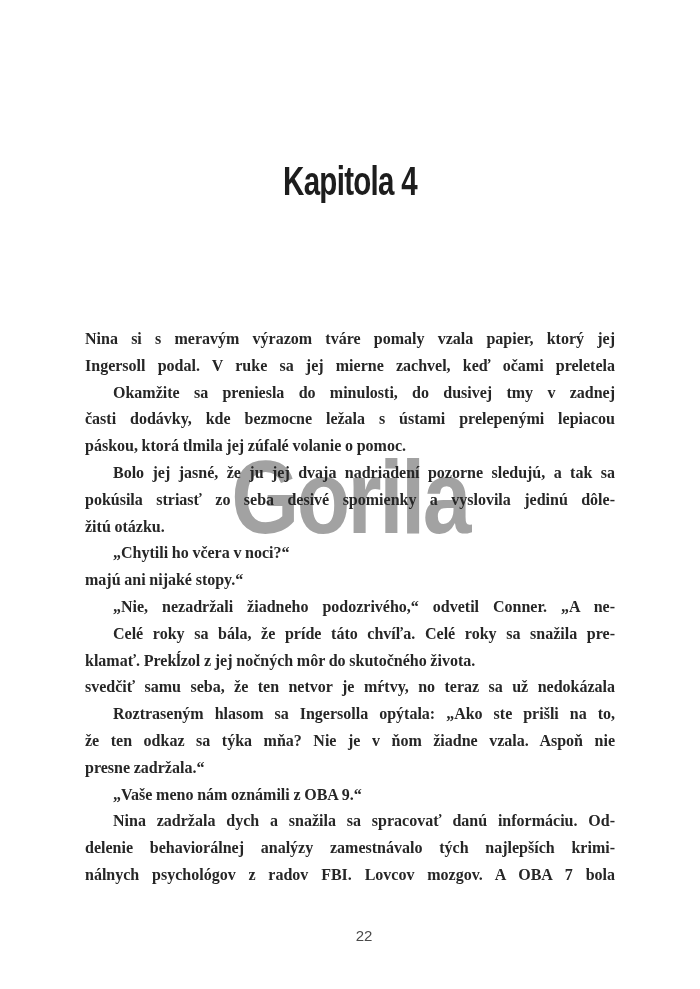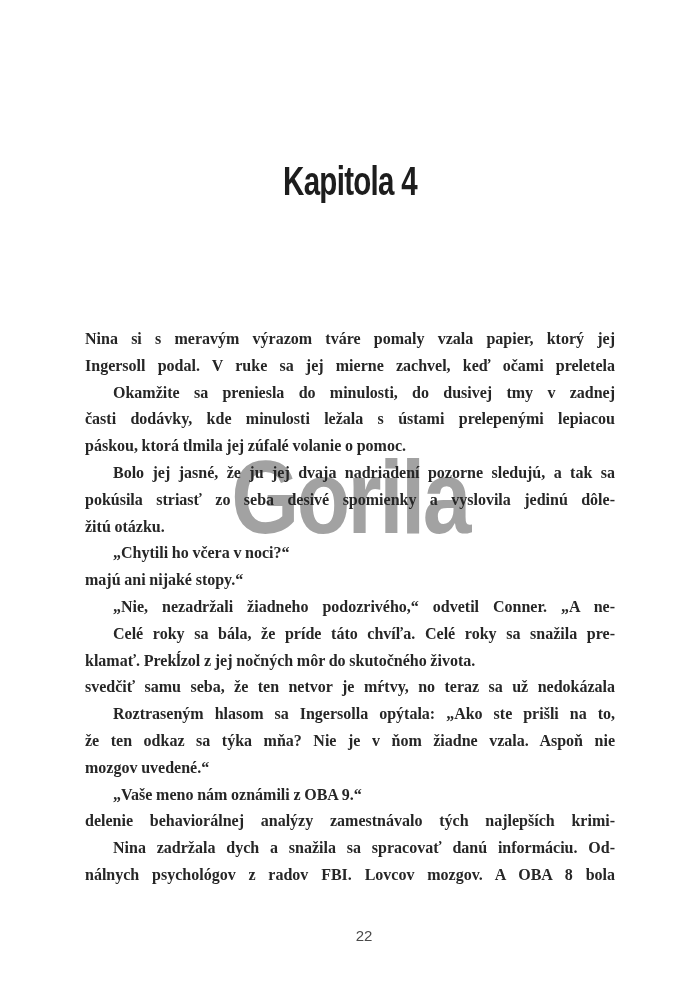--- a/index.html
+++ b/index.html
@@ -91,21 +91,21 @@
 
   <div class="watermark">Gorila</div>
 
   <main class="body-text">
       <div class="paragraph">
         <div class="line">Nina si s meravým výrazom tváre pomaly vzala papier, ktorý jej</div>
         <div class="line">Ingersoll podal. V ruke sa jej mierne zachvel, keď očami preletela</div>
       </div>
       <div class="paragraph">
         <div class="line indent">Okamžite sa preniesla do minulosti, do dusivej tmy v zadnej</div>
-        <div class="line">časti dodávky, kde minulosti ležala s ústami prelepenými lepiacou</div>
+        <div class="line">časti dodávky, kde bezmocne ležala s ústami prelepenými lepiacou</div>
         <div class="line last">páskou, ktorá tlmila jej zúfalé volanie o pomoc.</div>
       </div>
       <div class="paragraph">
         <div class="line indent">Bolo jej jasné, že ju jej dvaja nadriadení pozorne sledujú, a tak sa</div>
         <div class="line">pokúsila striasť zo seba desivé spomienky a vyslovila jedinú dôle-</div>
         <div class="line last">žitú otázku.</div>
       </div>
       <div class="paragraph">
         <div class="line last indent">„Chytili ho včera v noci?“</div>
       </div>
@@ -114,26 +114,26 @@
         <div class="line indent">„Nie, nezadržali žiadneho podozrivého,“ odvetil Conner. „A ne-</div>
       </div>
       <div class="paragraph">
         <div class="line indent">Celé roky sa bála, že príde táto chvíľa. Celé roky sa snažila pre-</div>
         <div class="line last">klamať. Prekĺzol z jej nočných môr do skutočného života.</div>
         <div class="line">svedčiť samu seba, že ten netvor je mŕtvy, no teraz sa už nedokázala</div>
       </div>
       <div class="paragraph">
         <div class="line indent">Roztraseným hlasom sa Ingersolla opýtala: „Ako ste prišli na to,</div>
         <div class="line">že ten odkaz sa týka mňa? Nie je v ňom žiadne vzala. Aspoň nie</div>
-        <div class="line last">mozgov uvedené.“</div>
+        <div class="line last">presne zadržala.“</div>
       </div>
       <div class="paragraph">
         <div class="line last indent">„Vaše meno nám oznámili z OBA 9.“</div>
       </div>
       <div class="paragraph">
+        <div class="line indent">Nina zadržala dych a snažila sa spracovať danú informáciu. Od-</div>
         <div class="line">delenie behaviorálnej analýzy zamestnávalo tých najlepších krimi-</div>
-        <div class="line indent">Nina zadržala dych a snažila sa spracovať danú informáciu. Od-</div>
-        <div class="line">nálnych psychológov z radov FBI. Lovcov mozgov. A OBA 8 bola</div>
+        <div class="line">nálnych psychológov z radov FBI. Lovcov mozgov. A OBA 7 bola</div>
       </div>
     </main>
 
   <div class="page-number">22</div>
 </div>
 
 </body></html>

